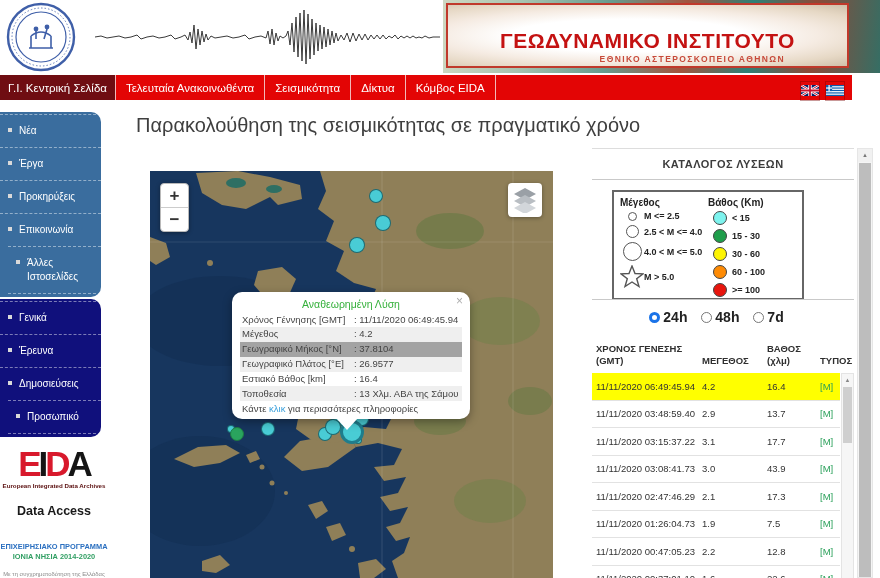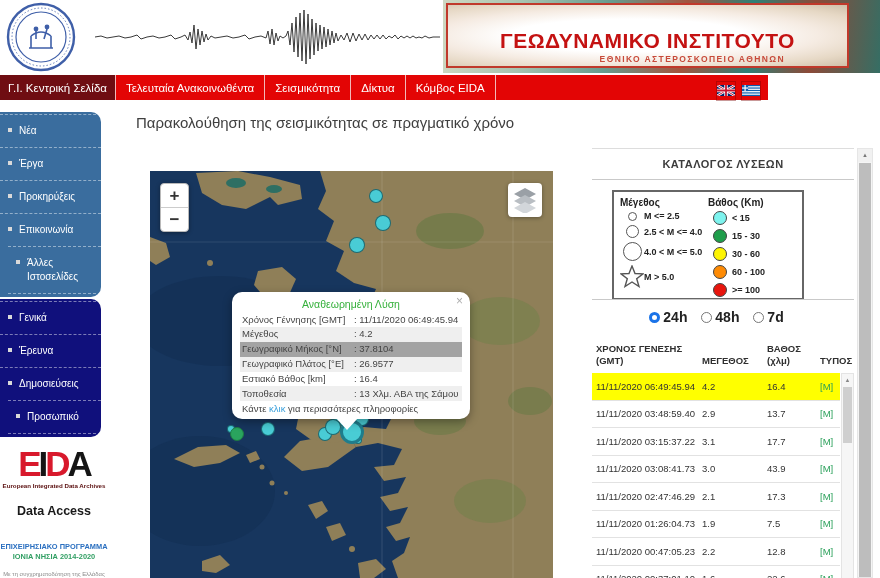--- a/index.html
+++ b/index.html
@@ -11,21 +11,21 @@
   .seal{position:absolute;left:6px;top:2px;width:70px;height:70px;}
   .seismo{position:absolute;left:95px;top:7px;}
   .banner{position:absolute;left:443px;top:0;width:437px;height:73px;
           background:linear-gradient(96deg,#cfd8c2 0%,#a8c4b0 18%,#679b8e 38%,#a2543e 55%,#2e8076 70%,#8c4a38 84%,#356e64 100%);}
   .banner-box{position:absolute;left:3px;top:3px;width:399px;height:61px;border:2px solid #c0392b;
           background:radial-gradient(ellipse at 45% 50%,#ffffff 38%,#f5ebe2 62%,#e6d8c5 82%,#cfc0aa 100%);}
   .banner-title{margin-top:24px;text-align:center;font-size:21px;font-weight:bold;color:#c41212;letter-spacing:.5px;}
   .banner-sub{text-align:right;padding-right:62px;font-size:8.5px;font-weight:bold;color:#c74a3a;letter-spacing:1.4px;margin-top:1px;}
 
   
-  #navbar{position:absolute;left:0;top:75px;width:768px;height:25px;background:#e30505;display:flex;}
+  #navbar{position:absolute;left:0;top:75px;width:852px;height:25px;background:#e30505;display:flex;}
   .nav-item{display:flex;align-items:center;padding:0 10px;color:#fff;font-size:11.5px;
             border-right:1px solid #f2b9b9;cursor:pointer;white-space:nowrap;}
   .nav-item.active{background:#6f0d12;padding:0 8px;}
   .flags{position:absolute;right:8px;top:7px;display:flex;gap:7px;}
   .flag{display:block;box-shadow:0 0 0 1px rgba(120,0,0,.4);}
 
   
   .side-menu{position:absolute;left:0;width:101px;border-radius:0 10px 10px 0;padding:2px 0 3px;list-style:none;margin:0;}
   #menu1{top:112px;background:#3a6d9e;}
   #menu2{top:299px;background:#10107c;}
@@ -36,21 +36,21 @@
   #eida-block{position:absolute;left:0;top:446px;width:108px;text-align:center;}
   .eida-logo{font-size:35px;font-weight:bold;letter-spacing:-3px;line-height:1;cursor:pointer;}
   .eida-red{color:#d8192c;} .eida-black{color:#151515;}
   .eida-sub{font-size:6.2px;font-weight:bold;color:#5a0f0f;margin-top:1px;}
   .data-access{margin-top:15px;font-size:12.5px;font-weight:bold;color:#1a1a1a;cursor:pointer;}
   .program{margin-top:24px;font-size:7.4px;font-weight:bold;line-height:1.4;}
   .program .l1{color:#2a6fc0;} .program .l2{color:#2f9e62;}
   .funding{margin-top:7px;font-size:5.9px;color:#8a8a8a;line-height:1.5;}
 
   
-  #main-title{position:absolute;left:136px;top:114px;font-size:15px;color:#3f3f3f;}
+  #main-title{position:absolute;left:136px;top:114px;font-size:20px;color:#3f3f3f;}
 
   
   #map{position:absolute;left:150px;top:171px;width:403px;height:407px;background:#17365e;overflow:hidden;}
   #map svg.land{position:absolute;left:0;top:0;}
   .zoomctl{position:absolute;left:10px;top:12px;width:27px;background:#fff;border:1px solid #b9b9b9;
            border-radius:4px;box-shadow:0 1px 4px rgba(0,0,0,.35);overflow:hidden;}
   .zbtn{height:23px;text-align:center;font-size:17px;font-weight:bold;color:#333;line-height:23px;cursor:pointer;}
   .zbtn:first-child{border-bottom:1px solid #ccc;}
   .layersctl{position:absolute;right:11px;top:12px;width:34px;height:34px;background:#fff;border-radius:4px;
            box-shadow:0 1px 4px rgba(0,0,0,.35);cursor:pointer;display:flex;align-items:center;justify-content:center;}

